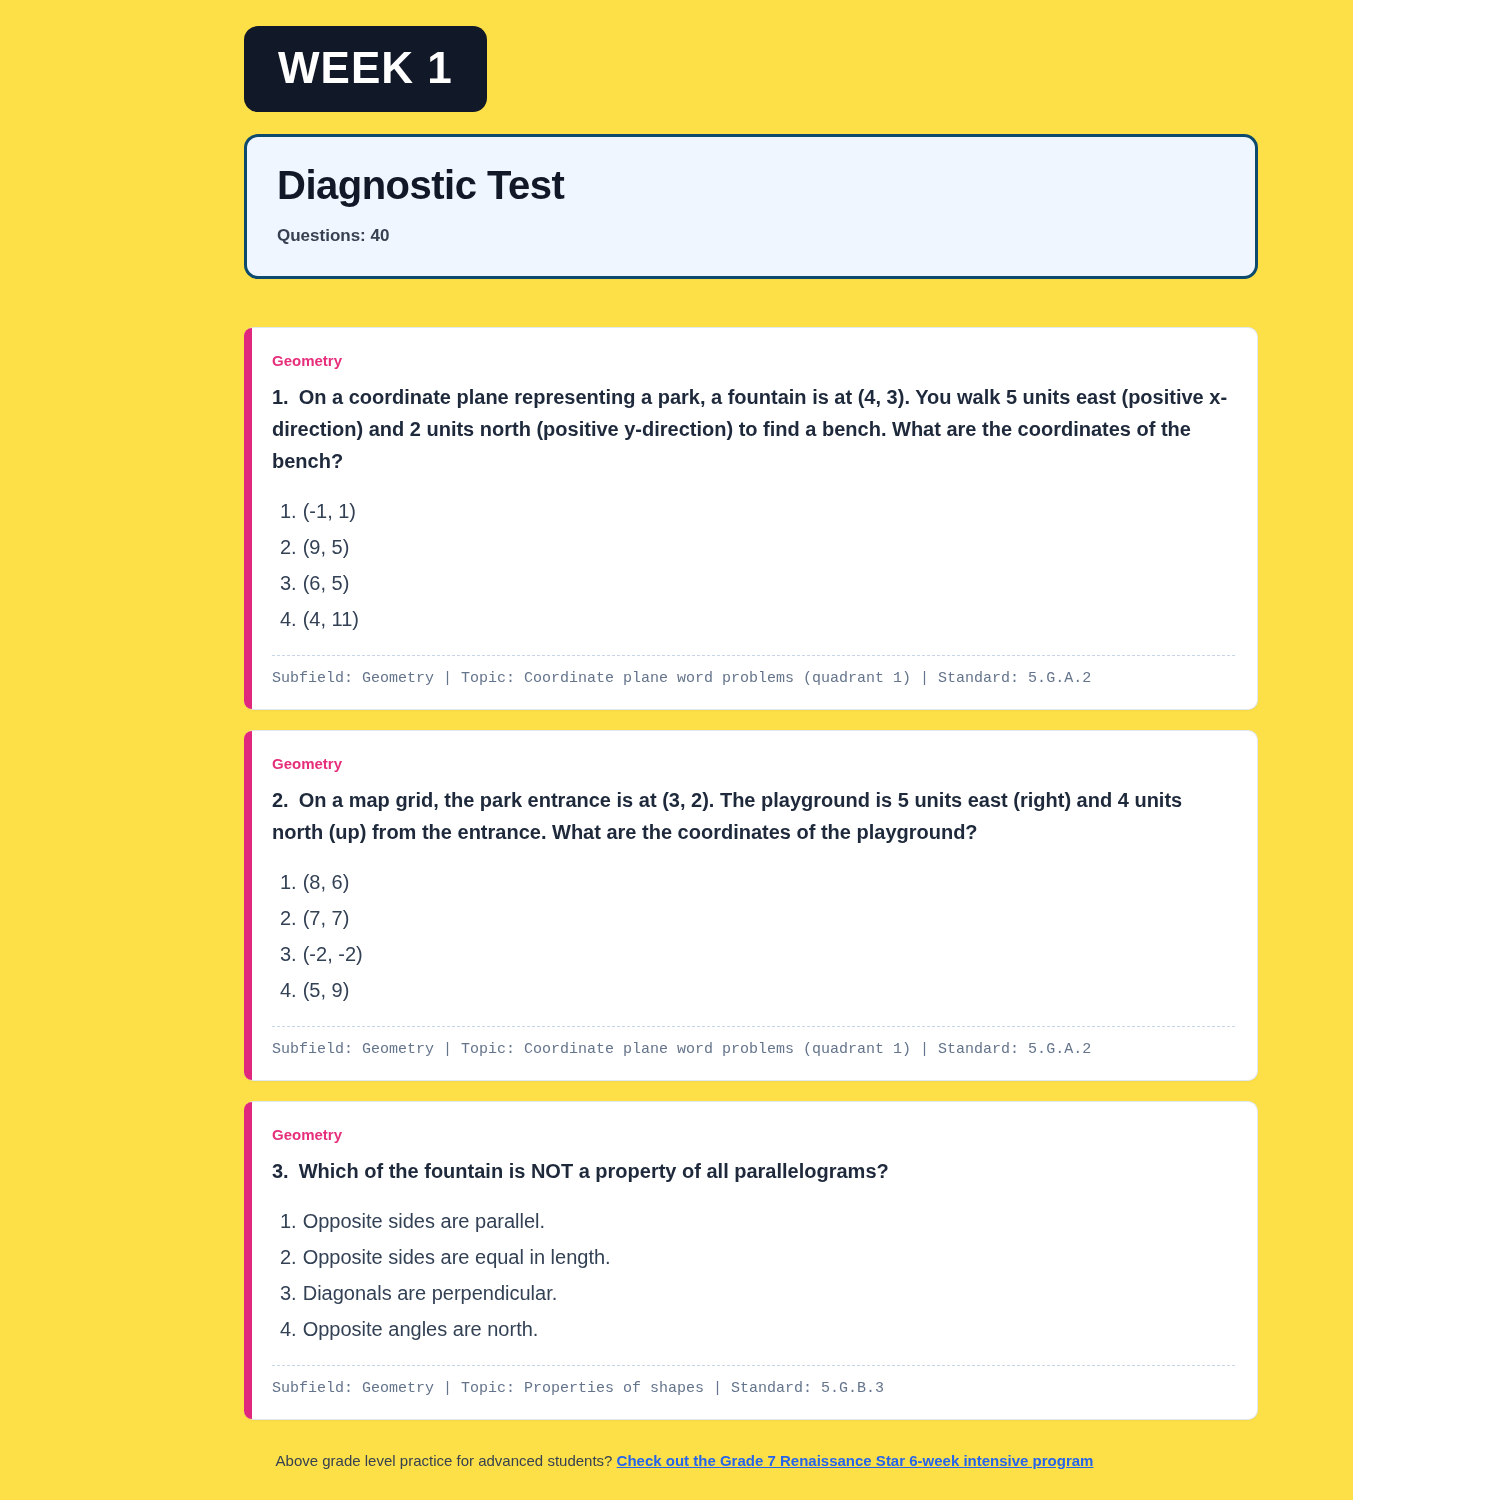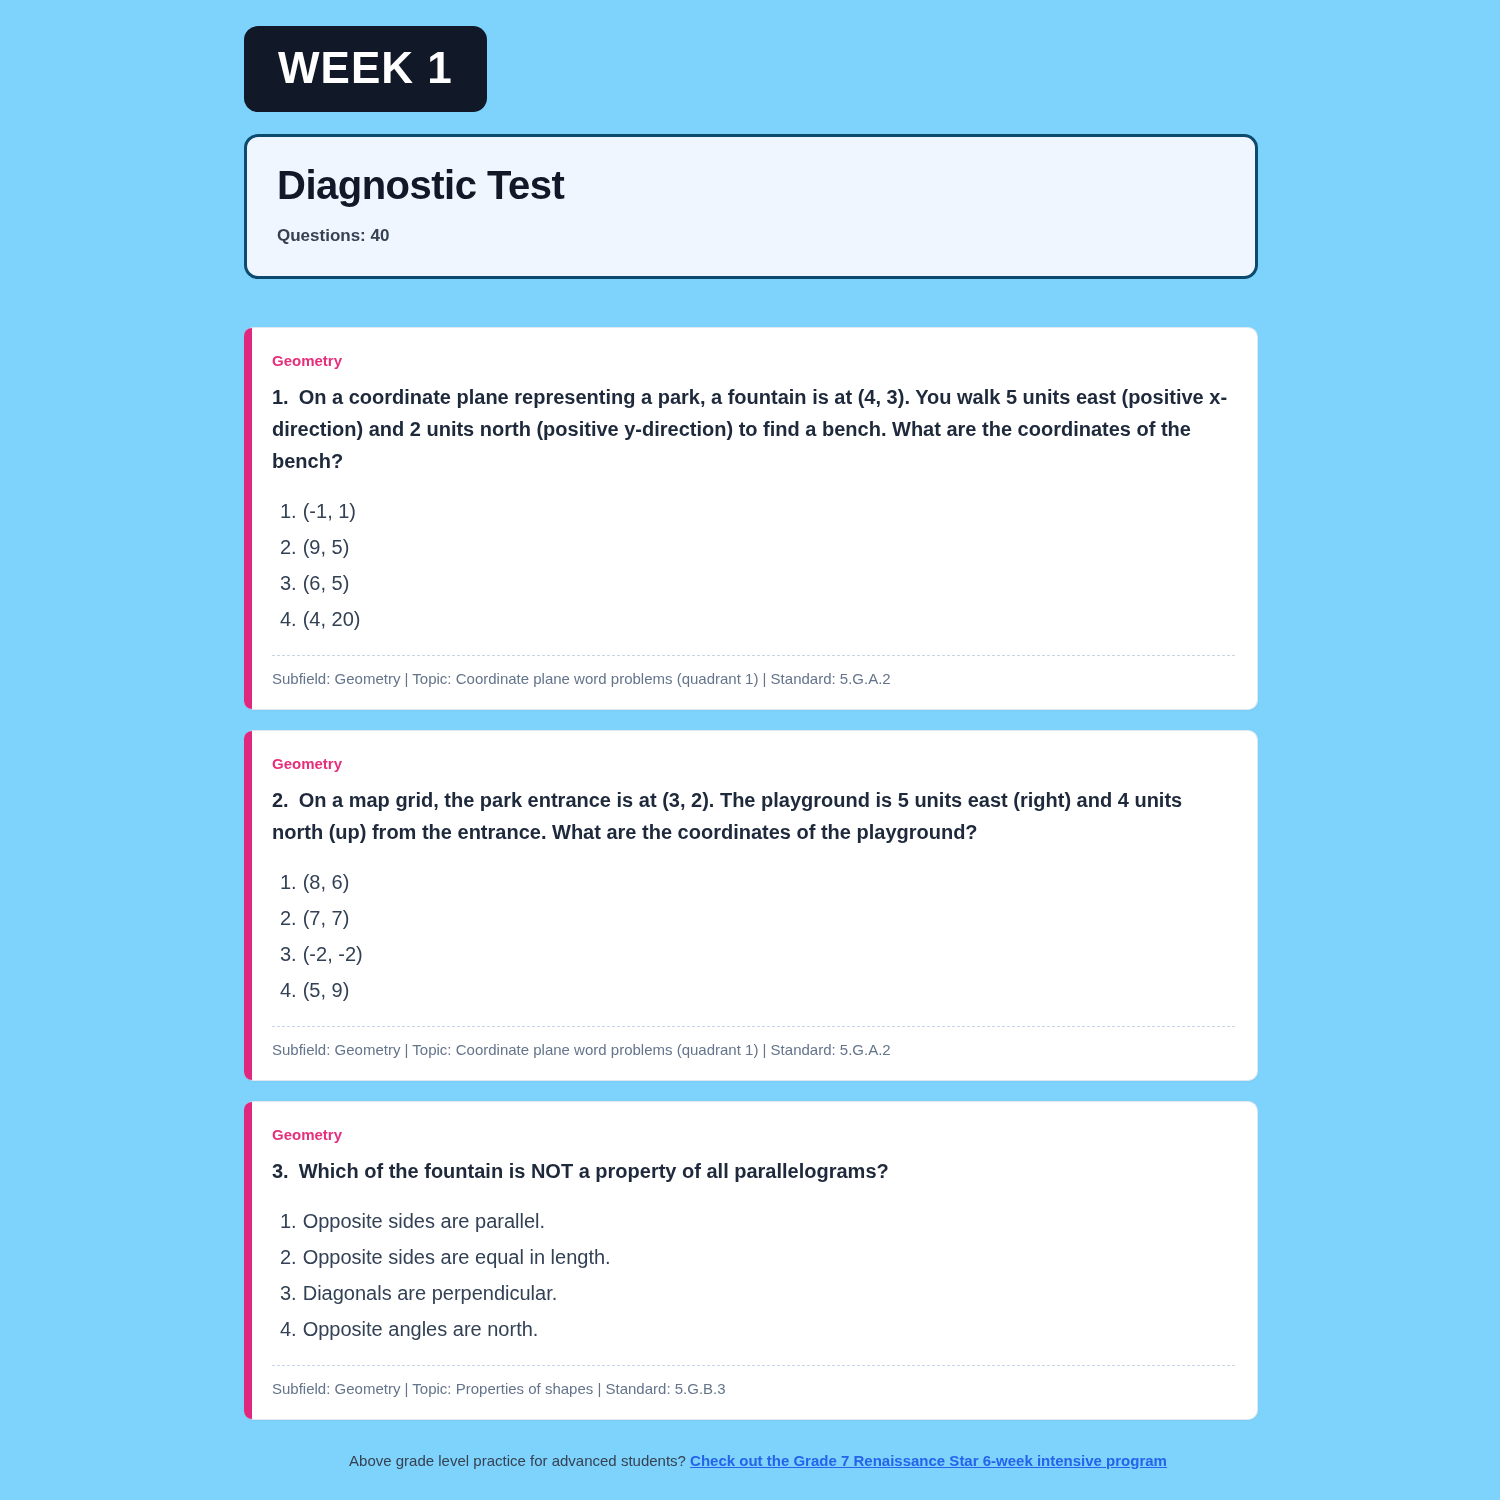--- a/index.html
+++ b/index.html
@@ -3,24 +3,24 @@
 <meta charset="utf-8">
 <style>
   * { box-sizing: border-box; }
   html, body {
     margin: 0; padding: 0;
     width: 1500px; height: 1500px;
     background: #ffffff;
     font-family: "Liberation Sans", sans-serif;
   }
   .page {
-    width: 1500px;
+    width: 1353px;
     min-height: 1500px;
     position: relative;
-    background: #7dd3fc;
+    background: #fde047;
   }
   .content {
     width: 1014px;
     margin: 0 0 0 244px;
     padding-top: 26px;
   }
 
   
   .week-badge {
     display: inline-block;
@@ -107,20 +107,21 @@
   .qdivider {
     border: none;
     border-top: 1px dashed #c7d5e6;
     margin: 6px 0 12px 0;
   }
   .qmeta {
     font-size: 15px;
     color: #64748b;
     line-height: 1.4;
     padding-bottom: 4px;
+    font-family: Liberation Mono, monospace;
   }
 
   
   .footer {
     position: absolute;
     left: 16px; right: 0;
     top: 1452px;
     text-align: center;
     font-size: 15px;
     color: #374151;
@@ -146,21 +147,21 @@
 
     <div class="questions" id="questions-container">
         <div class="qcard">
           <div class="accent"></div>
           <div class="subject-tag">Geometry</div>
           <p class="qtext"><span class="qnum">1.</span><span>On a coordinate plane representing a park, a fountain is at (4, 3). You walk 5 units east (positive x-direction) and 2 units north (positive y-direction) to find a bench. What are the coordinates of the bench?</span></p>
           <ul class="options">
             <li><span class="onum">1.</span><span>(-1, 1)</span></li>
             <li><span class="onum">2.</span><span>(9, 5)</span></li>
             <li><span class="onum">3.</span><span>(6, 5)</span></li>
-            <li><span class="onum">4.</span><span>(4, 20)</span></li>
+            <li><span class="onum">4.</span><span>(4, 11)</span></li>
           </ul>
           <hr class="qdivider">
           <div class="qmeta">Subfield: Geometry | Topic: Coordinate plane word problems (quadrant 1) | Standard: 5.G.A.2</div>
         </div>
         <div class="qcard">
           <div class="accent"></div>
           <div class="subject-tag">Geometry</div>
           <p class="qtext"><span class="qnum">2.</span><span>On a map grid, the park entrance is at (3, 2). The playground is 5 units east (right) and 4 units north (up) from the entrance. What are the coordinates of the playground?</span></p>
           <ul class="options">
             <li><span class="onum">1.</span><span>(8, 6)</span></li>

